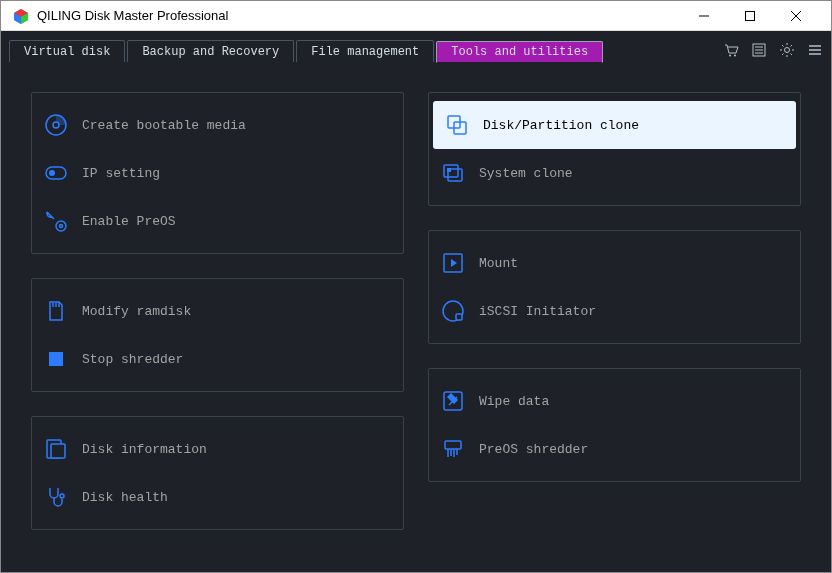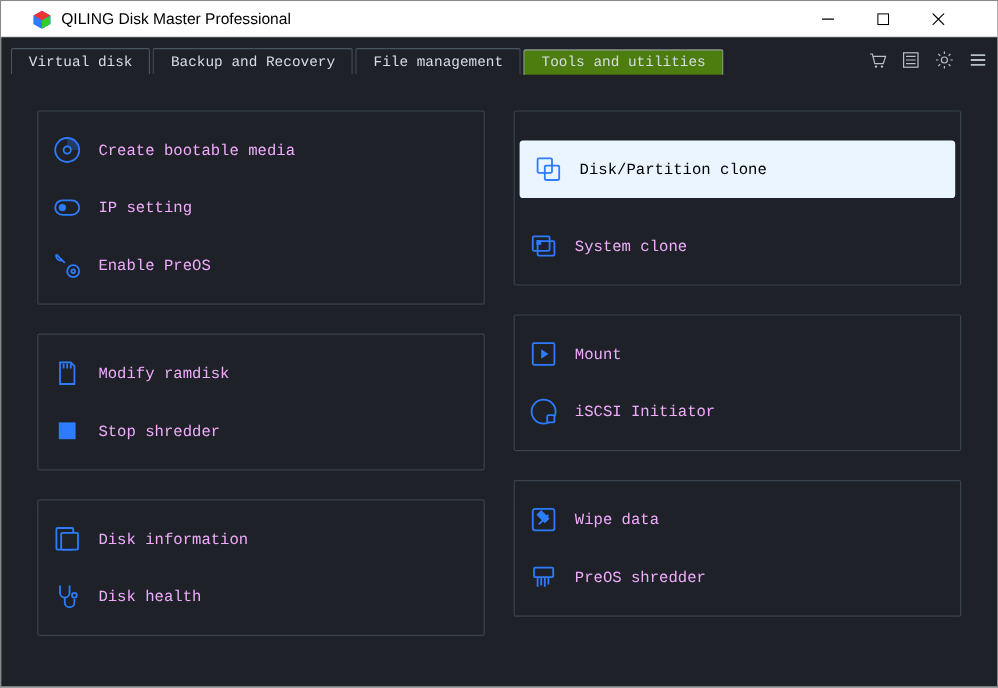--- a/index.html
+++ b/index.html
@@ -16,21 +16,21 @@
   height: 573px;
   border: 1px solid #888;
   display: flex;
   flex-direction: column;
 }
 .titlebar {
   height: 30px;
   background: #fff;
   display: flex;
   align-items: center;
-  padding: 0 26px;
+  padding: 0 12px;
   border-bottom: 1px solid #ddd;
 }
 .titlebar .logo {
   width: 16px; height: 16px;
   margin-right: 8px;
 }
 .titlebar .title {
   flex: 1;
   font-family: "Segoe UI", sans-serif;
   font-size: 13px;
@@ -64,21 +64,21 @@
   border: 1px solid #4a5460;
   border-bottom: none;
   margin-right: 2px;
   color: #d6dde4;
   display: flex;
   align-items: center;
   font-size: 12px;
   border-radius: 2px 2px 0 0;
 }
 .tab.active {
-  background: #4d7c0f;
+  background: #a21caf;
   border-color: #9aa3ad;
   border-bottom: 1px solid #1e2228;
   position: relative;
   top: 1px;
 }
 .tabbar-icons {
   margin-left: auto;
   display: flex;
   align-items: center;
   gap: 12px;
@@ -101,27 +101,27 @@
   border: 1px solid #3a424d;
   border-radius: 2px;
   padding: 8px 0;
 }
 .item {
   height: 48px;
   display: flex;
   align-items: center;
   padding: 0 12px;
   gap: 14px;
-  color: #f0abfc;
+  color: #a3a3a3;
 }
 .item.selected {
   background: #eaf5ff;
   color: #000;
   border-radius: 3px;
-  margin: 16px 4px;
+  margin: 0 4px;
 }
 .item .icon {
   width: 24px;
   height: 24px;
   display: flex;
   align-items: center;
   justify-content: center;
 }
 .item .icon svg {
   stroke: #2d7bff;

